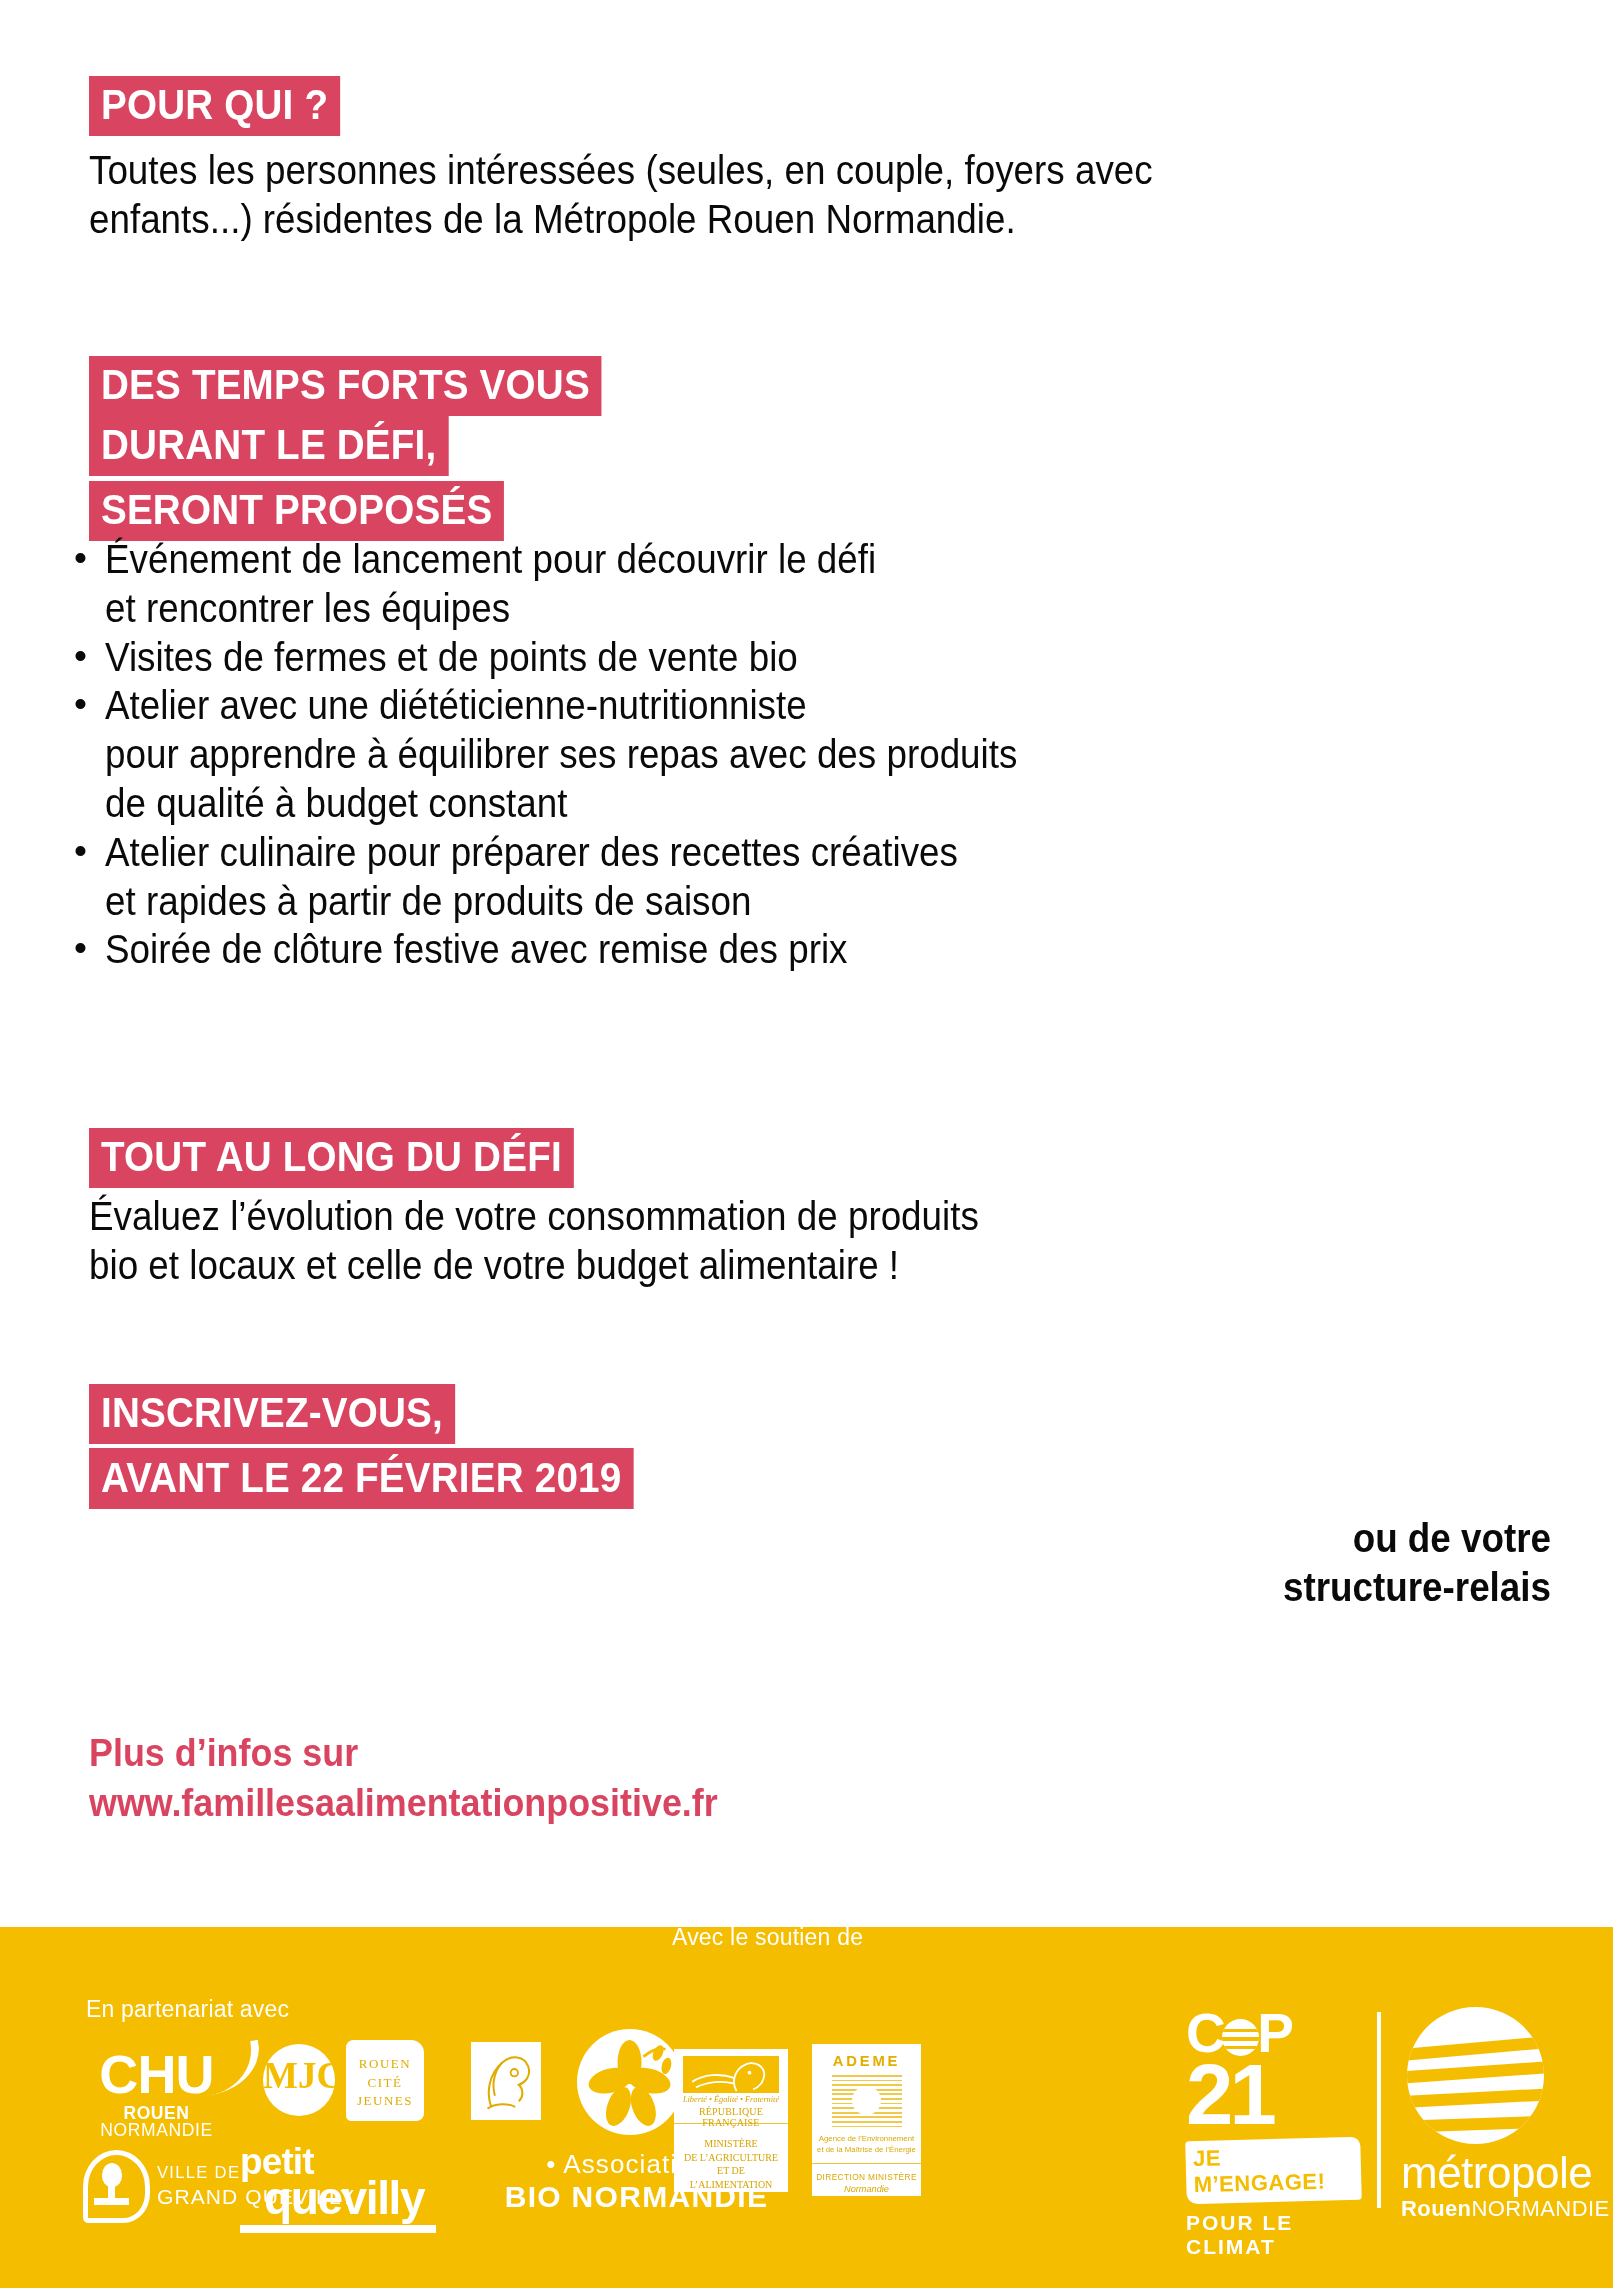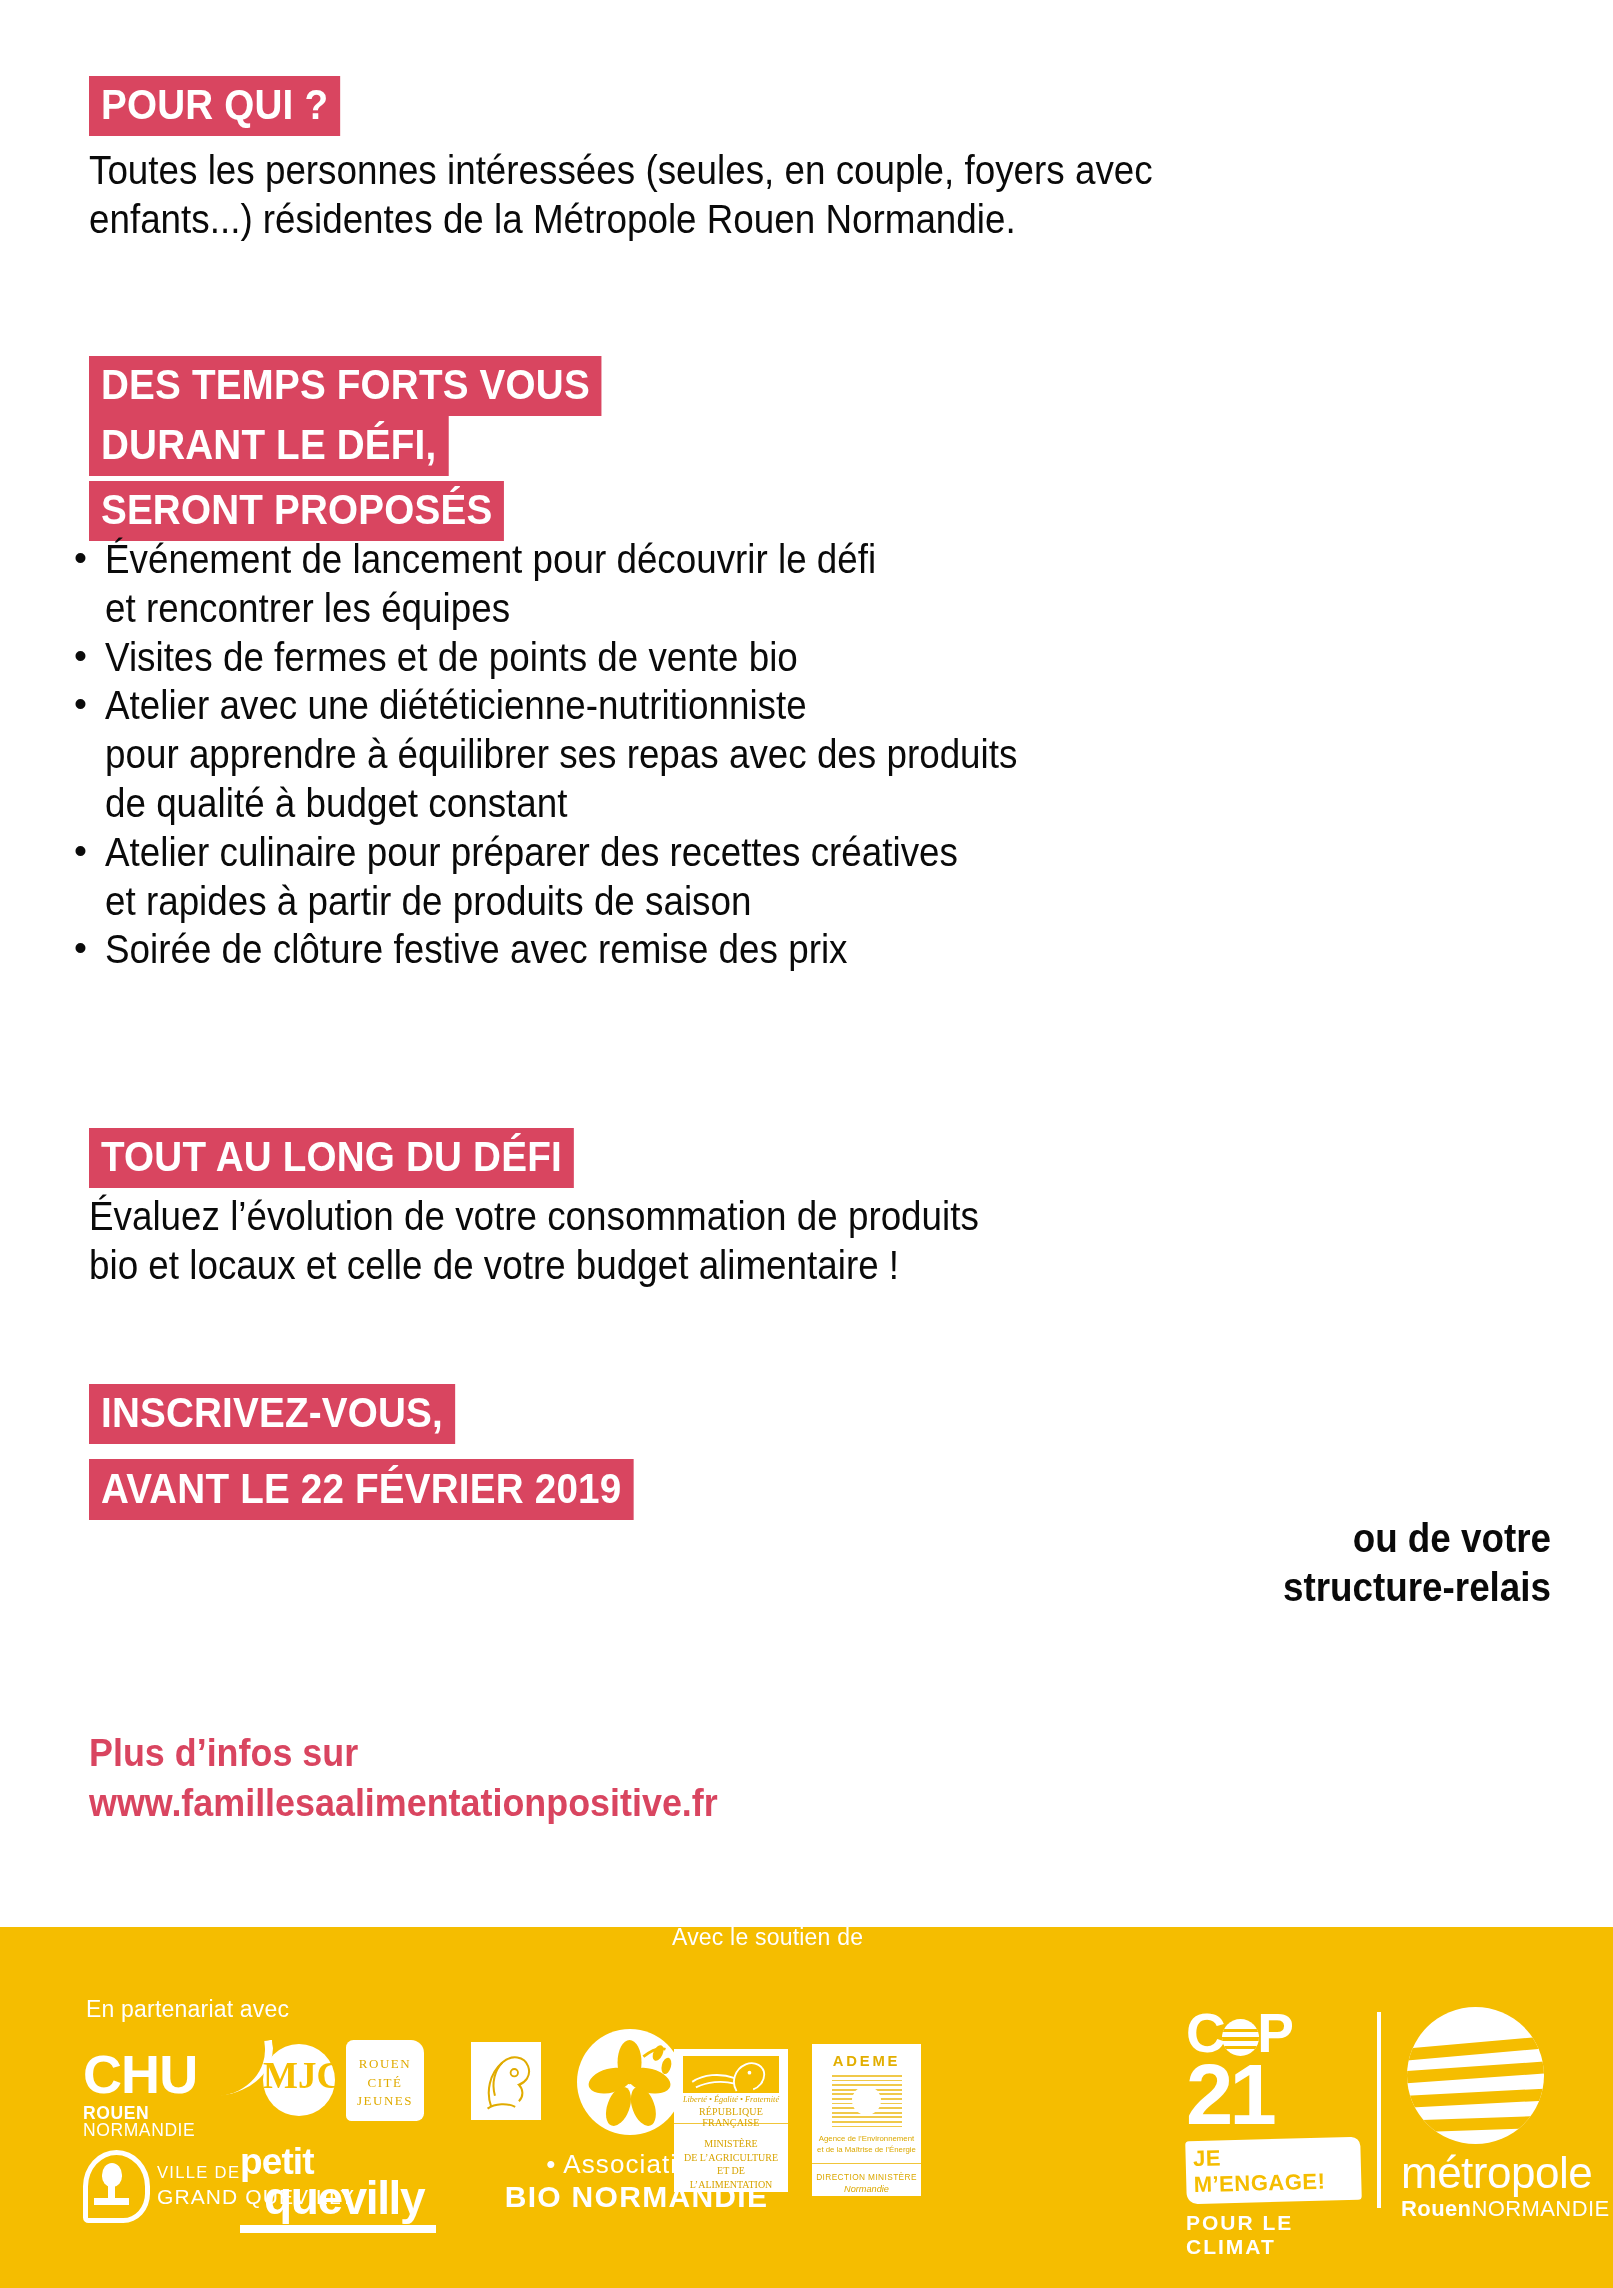--- a/index.html
+++ b/index.html
@@ -125,21 +125,21 @@
     font-weight: normal;
     white-space: nowrap;
   }
   #lbl-partenariat { left: 86px; top: 1996px; }
   #lbl-soutien { left: 672px; top: 1924px; }
 
   
   .logo { position: absolute; }
 
   
-  #logo-chu { left: 83px; top: 2047px; width: 175px; height: 83px; }
+  #logo-chu { left: 69px; top: 2047px; width: 175px; height: 83px; text-align: center; }
   #logo-chu .chu-word {
     font-size: 54px;
     font-weight: bold;
     letter-spacing: -0.9px;
     color: #fff;
     line-height: 1;
   }
   #logo-chu .chu-sub {
     font-size: 17.5px;
     letter-spacing: 0.6px;
@@ -505,21 +505,21 @@
   <div class="block" id="tout-au-long">
     <span class="hl">TOUT AU LONG DU DÉFI</span>
   </div>
   <div class="block" id="tout-au-long-body">
     <div class="body-text">Évaluez l’évolution de votre consommation de produits</div>
     <div class="body-text">bio et locaux et celle de votre budget alimentaire !</div>
   </div>
 
   <div class="block" id="inscrivez">
     <div><span class="hl">INSCRIVEZ-VOUS,</span></div>
-    <div style="margin-top:15px"><span class="hl">AVANT LE 22 FÉVRIER 2019</span></div>
+    <div style="margin-top:4px"><span class="hl">AVANT LE 22 FÉVRIER 2019</span></div>
   </div>
   <div class="block" id="structure-relais">
     <div>ou de votre</div>
     <div>structure-relais</div>
   </div>
 
   <div class="block" id="plus-infos">
     <div>Plus d’infos sur</div>
     <div>www.famillesaalimentationpositive.fr</div>
   </div>

